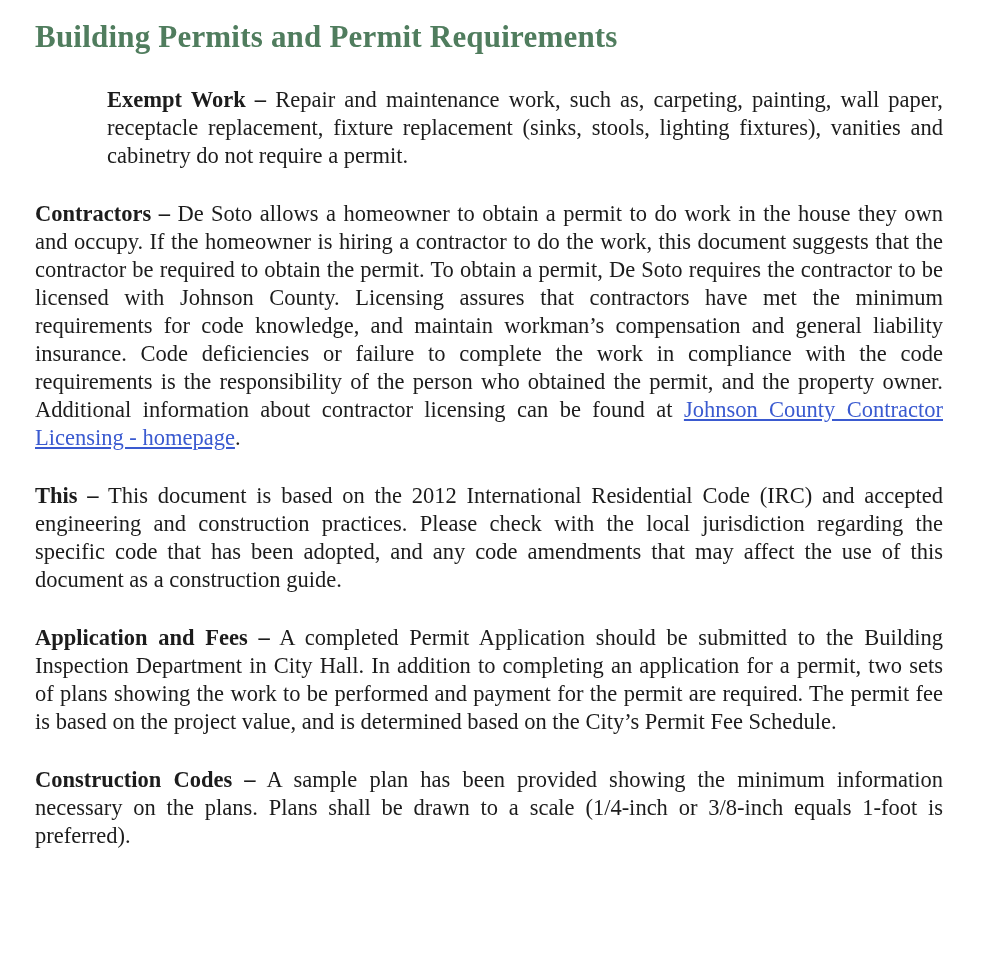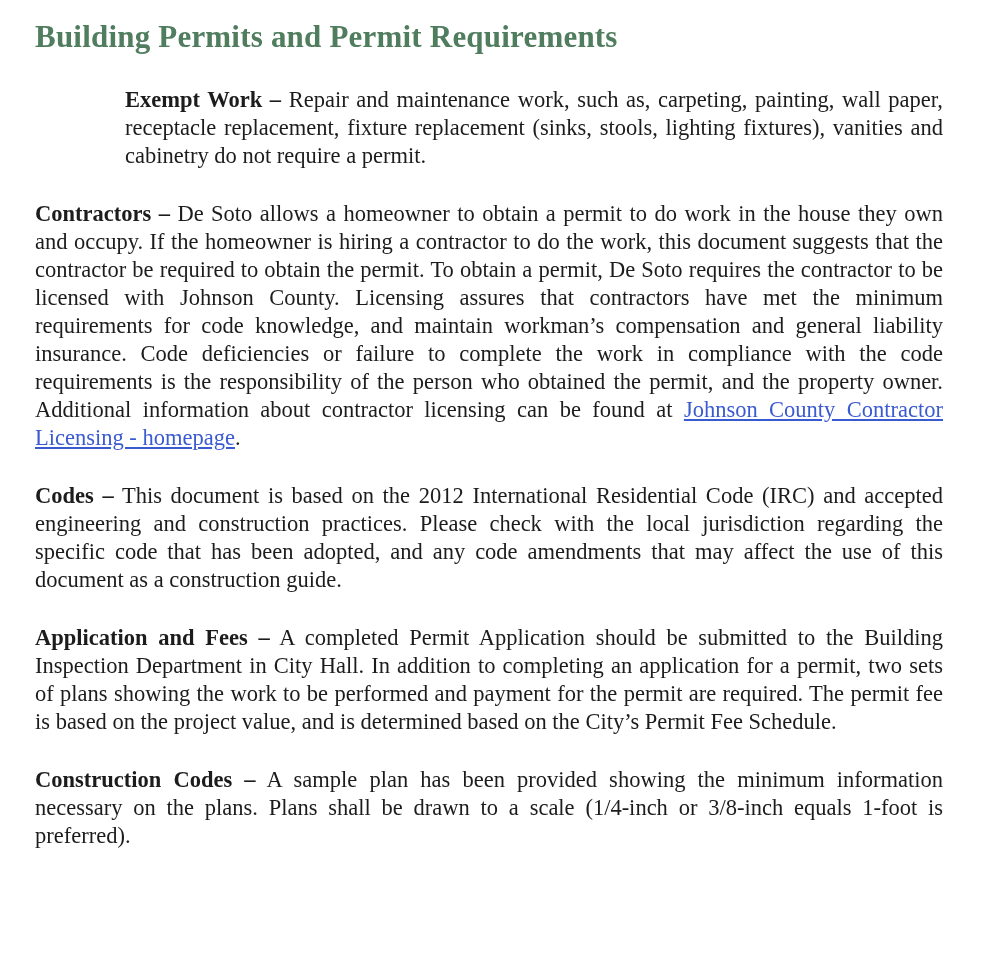--- a/index.html
+++ b/index.html
@@ -29,21 +29,21 @@
     letter-spacing: 0.2px;
   }
   p.para {
     margin: 0 0 30px 0;
     font-size: 22.5px;
     line-height: 28px;
     color: var(--body-text, #1c1c1c);
     text-align: justify;
   }
   p.para.indented {
-    margin-left: 90px;
+    margin-left: 72px;
   }
   p.para:last-child {
     margin-bottom: 0;
   }
   .lead {
     font-weight: bold;
   }
   a.doc-link {
     color: var(--link-blue, #3a5ad0);
     text-decoration: underline;
@@ -55,19 +55,19 @@
 
 <div class="page">
 
   <h1 class="doc-title">Building Permits and Permit Requirements</h1>
 
 
   <p class="para indented"><span class="lead">Exempt Work –</span><span> Repair and maintenance work, such as, carpeting, painting, wall paper, receptacle replacement, fixture replacement (sinks, stools, lighting fixtures), vanities and cabinetry do not require a permit.</span></p>
 
   <p class="para"><span class="lead">Contractors –</span><span> De Soto allows a homeowner to obtain a permit to do work in the house they own and occupy. If the homeowner is hiring a contractor to do the work, this document suggests that the contractor be required to obtain the permit. To obtain a permit, De Soto requires the contractor to be licensed with Johnson County. Licensing assures that contractors have met the minimum requirements for code knowledge, and maintain workman’s compensation and general liability insurance. Code deficiencies or failure to complete the work in compliance with the code requirements is the responsibility of the person who obtained the permit, and the property owner. Additional information about contractor licensing can be found at </span><a class="doc-link" href="#">Johnson County Contractor Licensing - homepage</a><span>.</span></p>
 
-  <p class="para"><span class="lead">Codes –</span><span> This document is based on the 2012 International Residential Code (IRC) and accepted engineering and construction practices. Please check with the local jurisdiction regarding the specific code that has been adopted, and any code amendments that may affect the use of this document as a construction guide.</span></p>
+  <p class="para"><span class="lead">This –</span><span> This document is based on the 2012 International Residential Code (IRC) and accepted engineering and construction practices. Please check with the local jurisdiction regarding the specific code that has been adopted, and any code amendments that may affect the use of this document as a construction guide.</span></p>
 
   <p class="para"><span class="lead">Application and Fees –</span><span> A completed Permit Application should be submitted to the Building Inspection Department in City Hall. In addition to completing an application for a permit, two sets of plans showing the work to be performed and payment for the permit are required. The permit fee is based on the project value, and is determined based on the City’s Permit Fee Schedule.</span></p>
 
   <p class="para"><span class="lead">Construction Codes –</span><span> A sample plan has been provided showing the minimum information necessary on the plans. Plans shall be drawn to a scale (1/4-inch or 3/8-inch equals 1-foot is preferred).</span></p>
 
 </div>
 
 </body></html>

